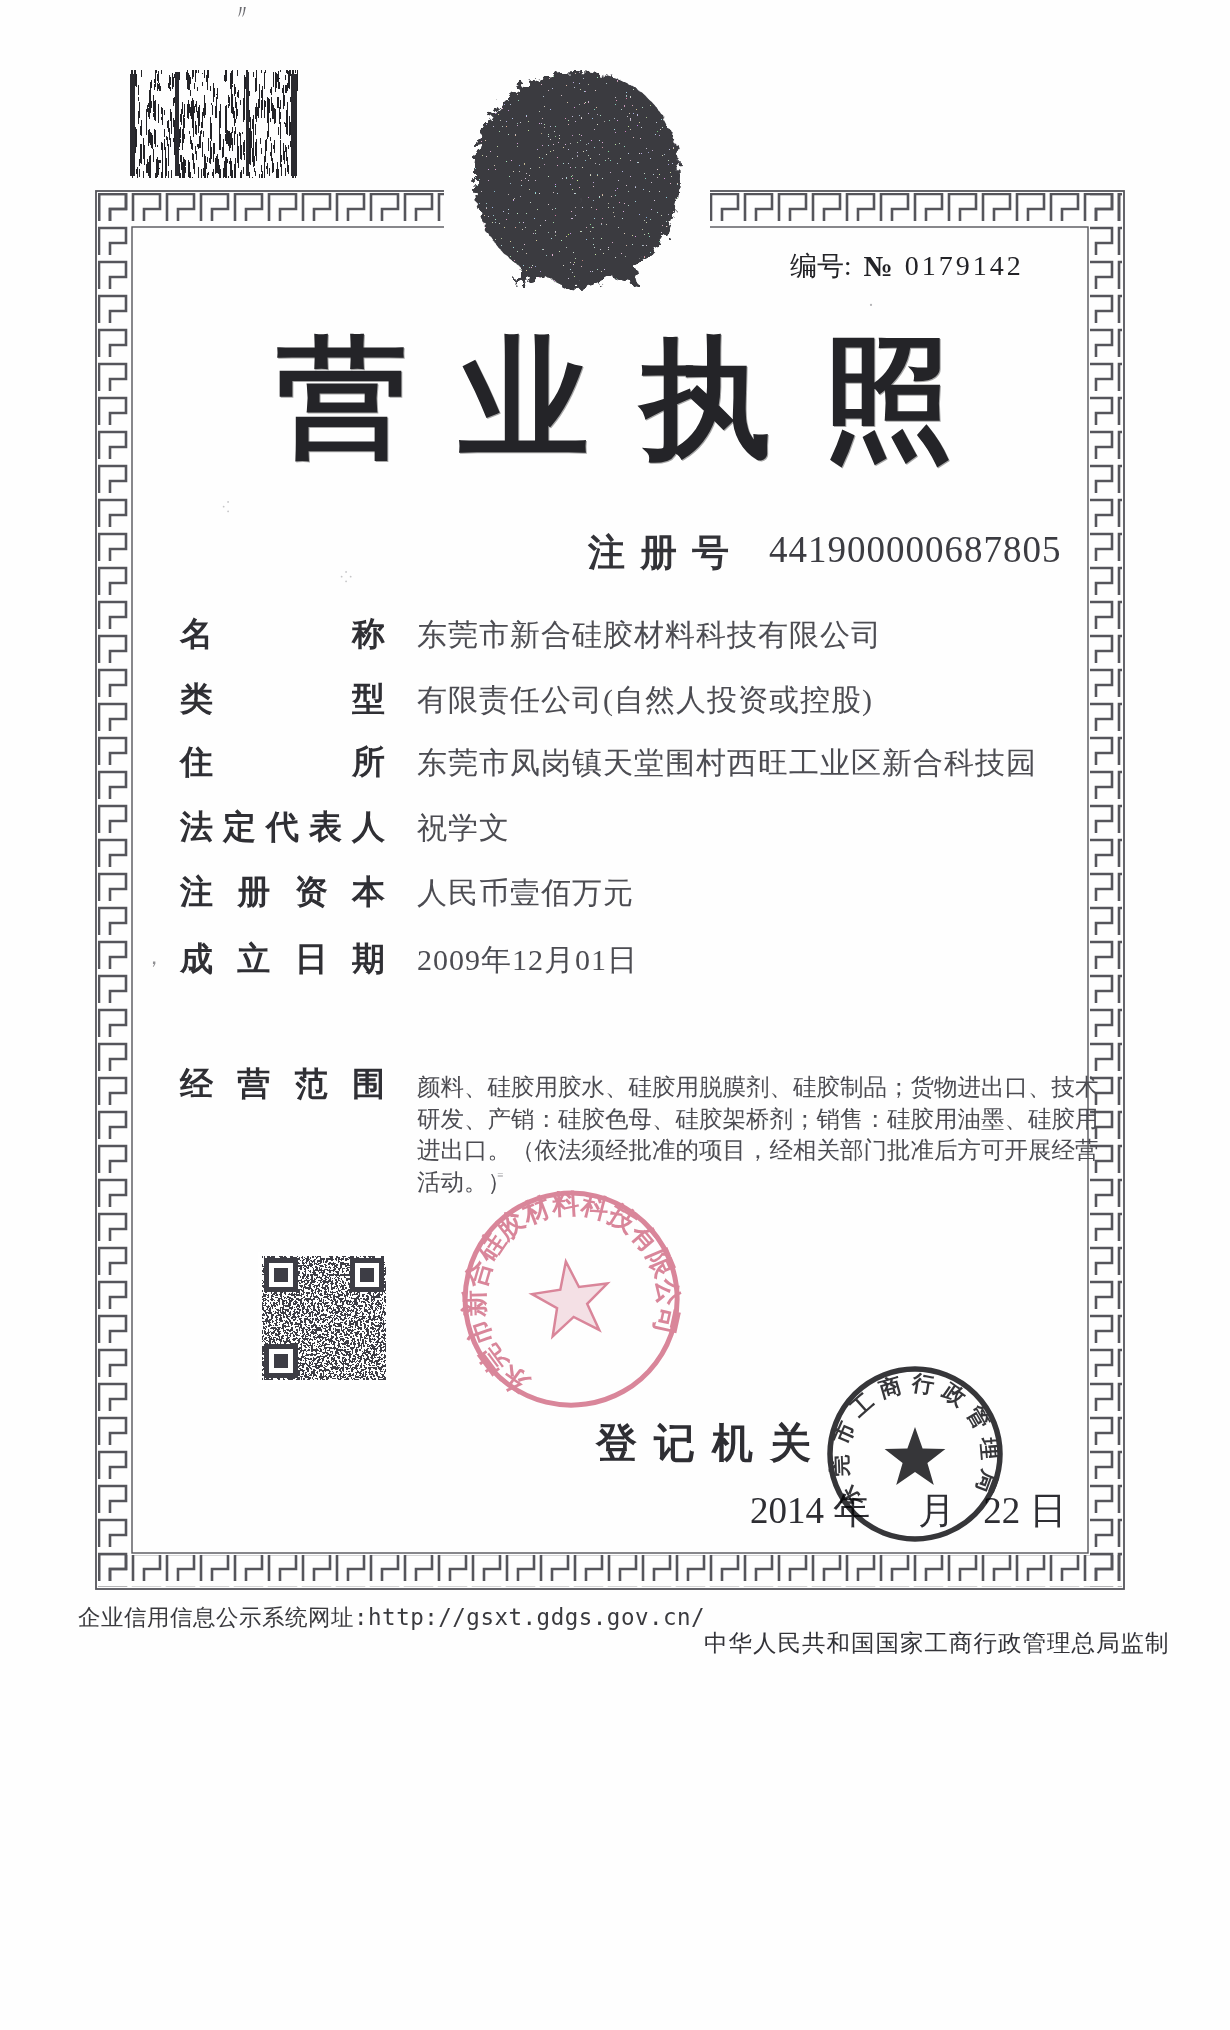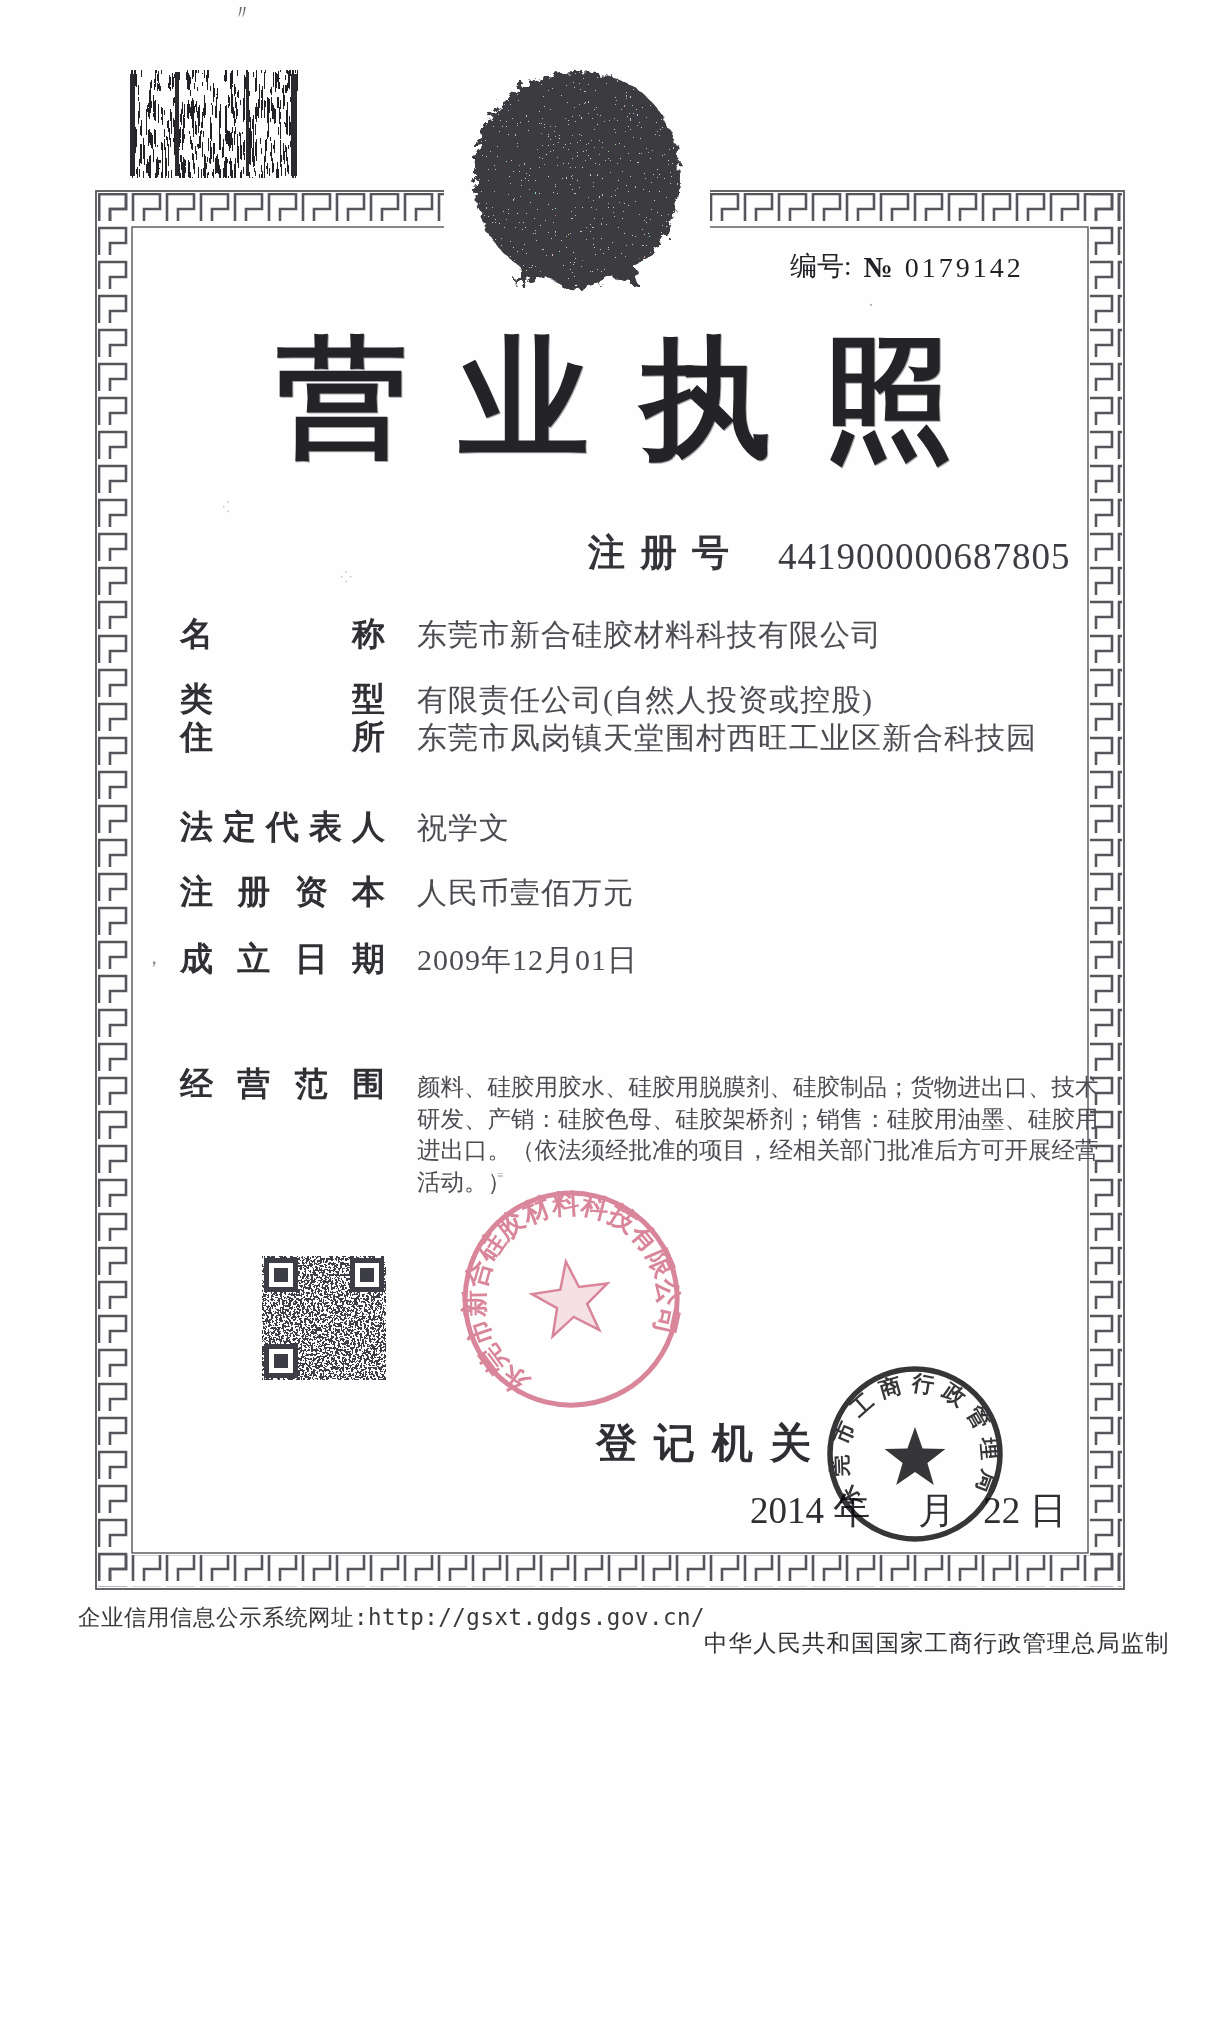--- a/index.html
+++ b/index.html
@@ -7,29 +7,29 @@
         font-family:"Liberation Serif","DejaVu Serif",serif;color:#3a3a3e;}
   .abs{position:absolute;}
 
   
   .frame{left:95px;top:190px;z-index:1;}
   .emblem-backdrop{left:444px;top:184px;width:266px;height:54px;background:#fefefe;z-index:2;}
   .emblem{left:448px;top:60px;z-index:3;}
   .barcode{left:128px;top:68px;z-index:3;}
 
   
-  .serial{left:790px;top:248px;z-index:4;display:flex;align-items:flex-end;gap:12px;
+  .serial{left:790px;top:248px;z-index:4;display:flex;align-items:center;gap:12px;
           font-size:27px;color:#232327;}
   .serial .no-mark{font-weight:bold;font-size:29px;}
   .serial .no-num{font-size:28px;letter-spacing:3px;}
   .doc-title{left:0;top:312px;width:1230px;text-align:center;z-index:4;
              font-family:"DejaVu Sans","Liberation Sans",sans-serif;
              font-size:130px;font-weight:900;letter-spacing:52px;text-indent:52px;
              color:#242428;text-shadow:1px 1px 0 rgba(60,60,60,.45);}
-  .regno{left:588px;top:528px;z-index:4;display:flex;align-items:flex-end;gap:34px;color:#3c3c42;}
+  .regno{left:588px;top:528px;z-index:4;display:flex;align-items:flex-start;gap:25px;color:#3c3c42;}
   .regno .rl{font-size:37px;letter-spacing:15px;font-weight:600;color:#333338;}
   .regno .rv{font-size:37px;letter-spacing:1px;}
 
   
   .row{position:absolute;left:180px;display:flex;align-items:baseline;z-index:4;}
   .flabel{display:inline-block;width:205px;font-size:33px;font-weight:600;color:#2f2f34;
           text-align:justify;text-align-last:justify;-moz-text-align-last:justify;
           text-justify:inter-character;line-height:1.15;}
   .fvalue{margin-left:32px;font-size:30px;color:#4c4c52;letter-spacing:1px;white-space:nowrap;}
   .scope-lines{margin-left:32px;width:695px;font-size:23.5px;line-height:31.5px;color:#4c4c52;}
@@ -123,21 +123,21 @@
   </div>
 
   <div class="row" style="top:615px">
     <span class="flabel">名称</span>
     <span class="fvalue">东莞市新合硅胶材料科技有限公司</span>
   </div>
   <div class="row" style="top:680px">
     <span class="flabel">类型</span>
     <span class="fvalue">有限责任公司(自然人投资或控股)</span>
   </div>
-  <div class="row" style="top:718px">
+  <div class="row" style="top:743px">
     <span class="flabel">住所</span>
     <span class="fvalue">东莞市凤岗镇天堂围村西旺工业区新合科技园</span>
   </div>
   <div class="row" style="top:808px">
     <span class="flabel">法定代表人</span>
     <span class="fvalue">祝学文</span>
   </div>
   <div class="row" style="top:873px">
     <span class="flabel">注册资本</span>
     <span class="fvalue">人民币壹佰万元</span>

